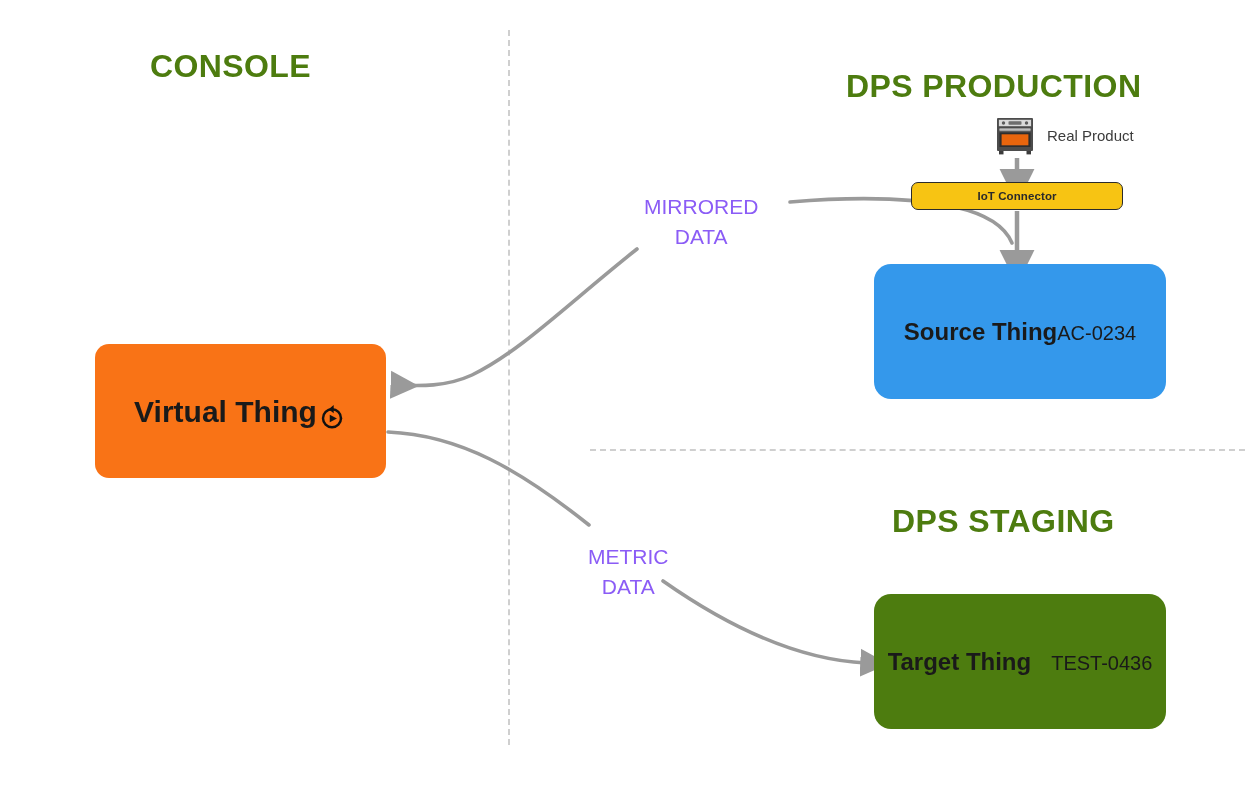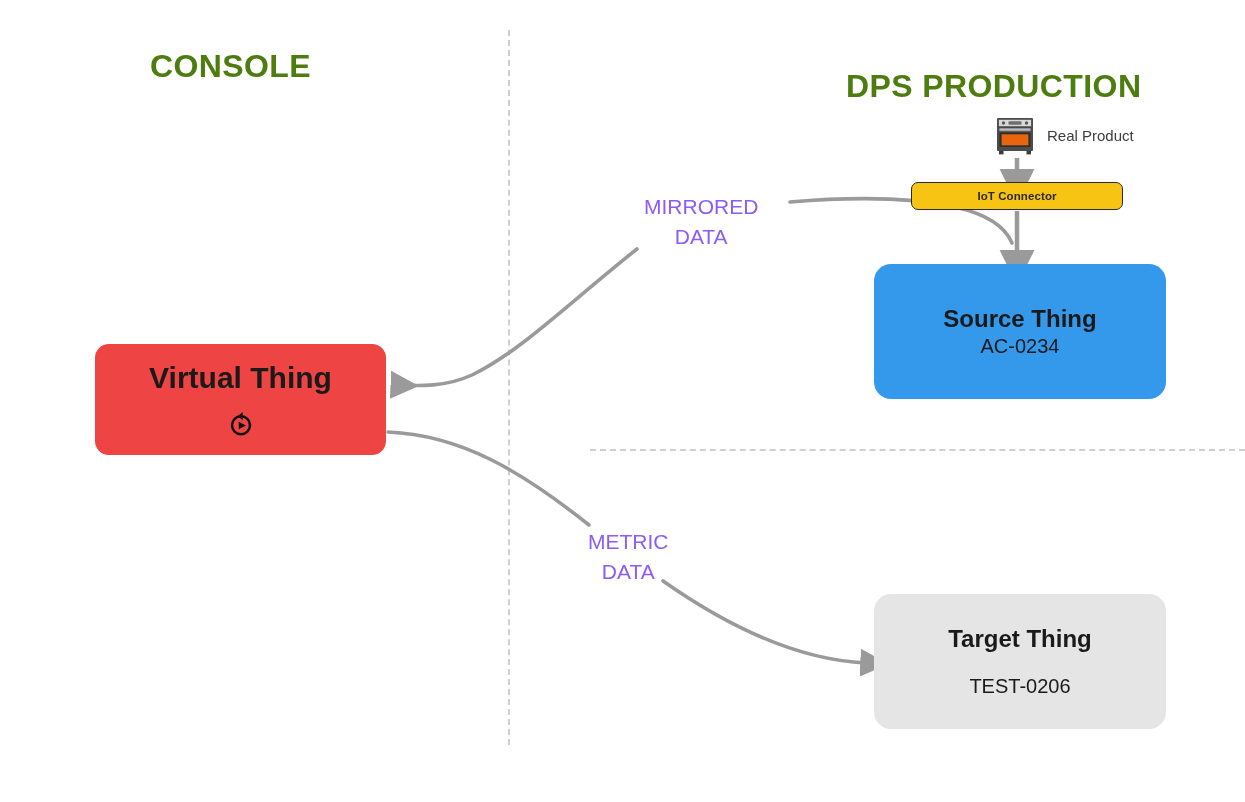--- a/index.html
+++ b/index.html
@@ -38,21 +38,21 @@
   }
   #title-console   { left: 150px; top: 48px; }
   #title-dps-prod  { left: 846px; top: 48px; margin-top: 20px; }
   #title-dps-stage { left: 892px; top: 503px; }
 
   
   .node {
     position: absolute;
     box-sizing: border-box;
     display: flex;
-    flex-direction: column;
+    flex-direction: row;
     align-items: center;
     justify-content: center;
   }
   .node-title {
     font-weight: bold;
     font-size: 24px;
     color: #1a1a1a;
     line-height: 1.15;
   }
   .node-sub {
@@ -60,22 +60,22 @@
     font-size: 20px;
     color: #1a1a1a;
     line-height: 1.2;
     margin-top: 2px;
   }
 
   #virtual-thing {
     left: 95px;
     top: 344px;
     width: 291px;
-    height: 111px;
-    background: #ef4444;
+    height: 134px;
+    background: #f97316;
     border-radius: 14px;
   }
   #virtual-thing .node-title { font-size: 30px; margin-top: 2px; }
   #replay-icon {
     margin-top: 14px;
     width: 30px;
     height: 30px;
     display: block;
   }
 
@@ -85,21 +85,21 @@
     width: 292px;
     height: 135px;
     background: #3498EB;
     border-radius: 17px;
   }
   #target-thing {
     left: 874px;
     top: 594px;
     width: 292px;
     height: 135px;
-    background: #e5e5e5;
+    background: #4d7c0f;
     border-radius: 17px;
     gap: 20px;
   }
 
   
   #iot-connector {
     position: absolute;
     left: 911px;
     top: 182px;
     width: 212px;
@@ -138,21 +138,21 @@
   
   .edge-label {
     position: absolute;
     font-size: 21px;
     color: #8b5cf6;
     line-height: 1.45;
     text-align: center;
     white-space: nowrap;
   }
   #label-mirrored-data { left: 644px; top: 192px; }
-  #label-metric-data   { left: 588px; top: 527px; }
+  #label-metric-data   { left: 588px; top: 542px; }
 
   
   #divider-vertical {
     position: absolute;
     left: 508px;
     top: 30px;
     width: 0;
     height: 715px;
     border-left: 2px dashed #cfcfcf;
   }
@@ -208,20 +208,21 @@
 
     <g>
       <path d="M663,581 C730,628 800,660 866,663" stroke="#9a9a9a" stroke-width="3.6" fill="none" stroke-linecap="round" marker-end="url(#arrow-right)"></path>
     </g>
   </svg>
 
   <div class="section-title" id="title-console">CONSOLE</div>
 
   <div class="section-title" id="title-dps-prod">DPS PRODUCTION</div>
 
+  <div class="section-title" id="title-dps-stage">DPS STAGING</div>
 
   <div id="iot-connector">
     <span id="iot-connector-label">IoT Connector</span>
   </div>
 
   <div id="real-product-group">
     <svg id="oven-icon" viewBox="0 0 44 44" xmlns="http://www.w3.org/2000/svg">
 
       <rect x="4" y="5" width="36" height="33" rx="1" fill="#4c4c4c"></rect>
       <rect x="5.5" y="6.3" width="33" height="7.4" fill="#d9d9d9" stroke="#4c4c4c" stroke-width="0.8"></rect>
@@ -251,21 +252,21 @@
     </svg>
   </div>
 
   <div class="node" id="source-thing">
     <span class="node-title">Source Thing</span>
     <span class="node-sub">AC-0234</span>
   </div>
 
   <div class="node" id="target-thing">
     <span class="node-title">Target Thing</span>
-    <span class="node-sub">TEST-0206</span>
+    <span class="node-sub">TEST-0436</span>
   </div>
 
   <div class="edge-label" id="label-mirrored-data">
     <div>MIRRORED</div>
     <div>DATA</div>
   </div>
 
   <div class="edge-label" id="label-metric-data">
     <div>METRIC</div>
     <div>DATA</div>

